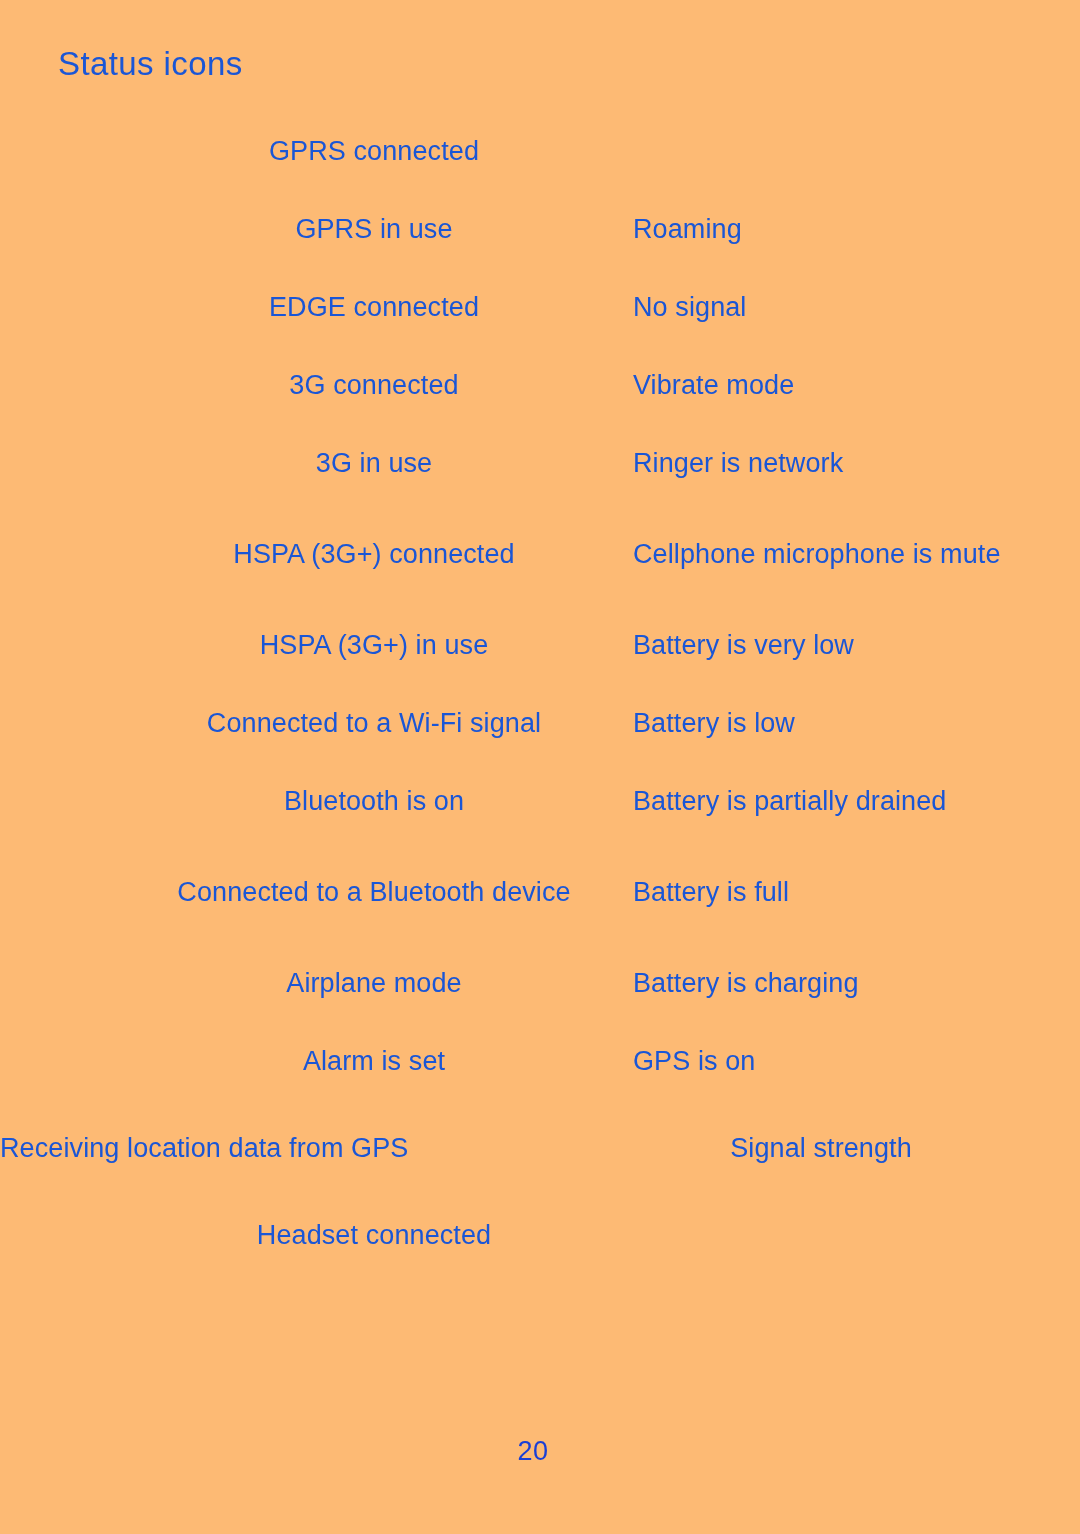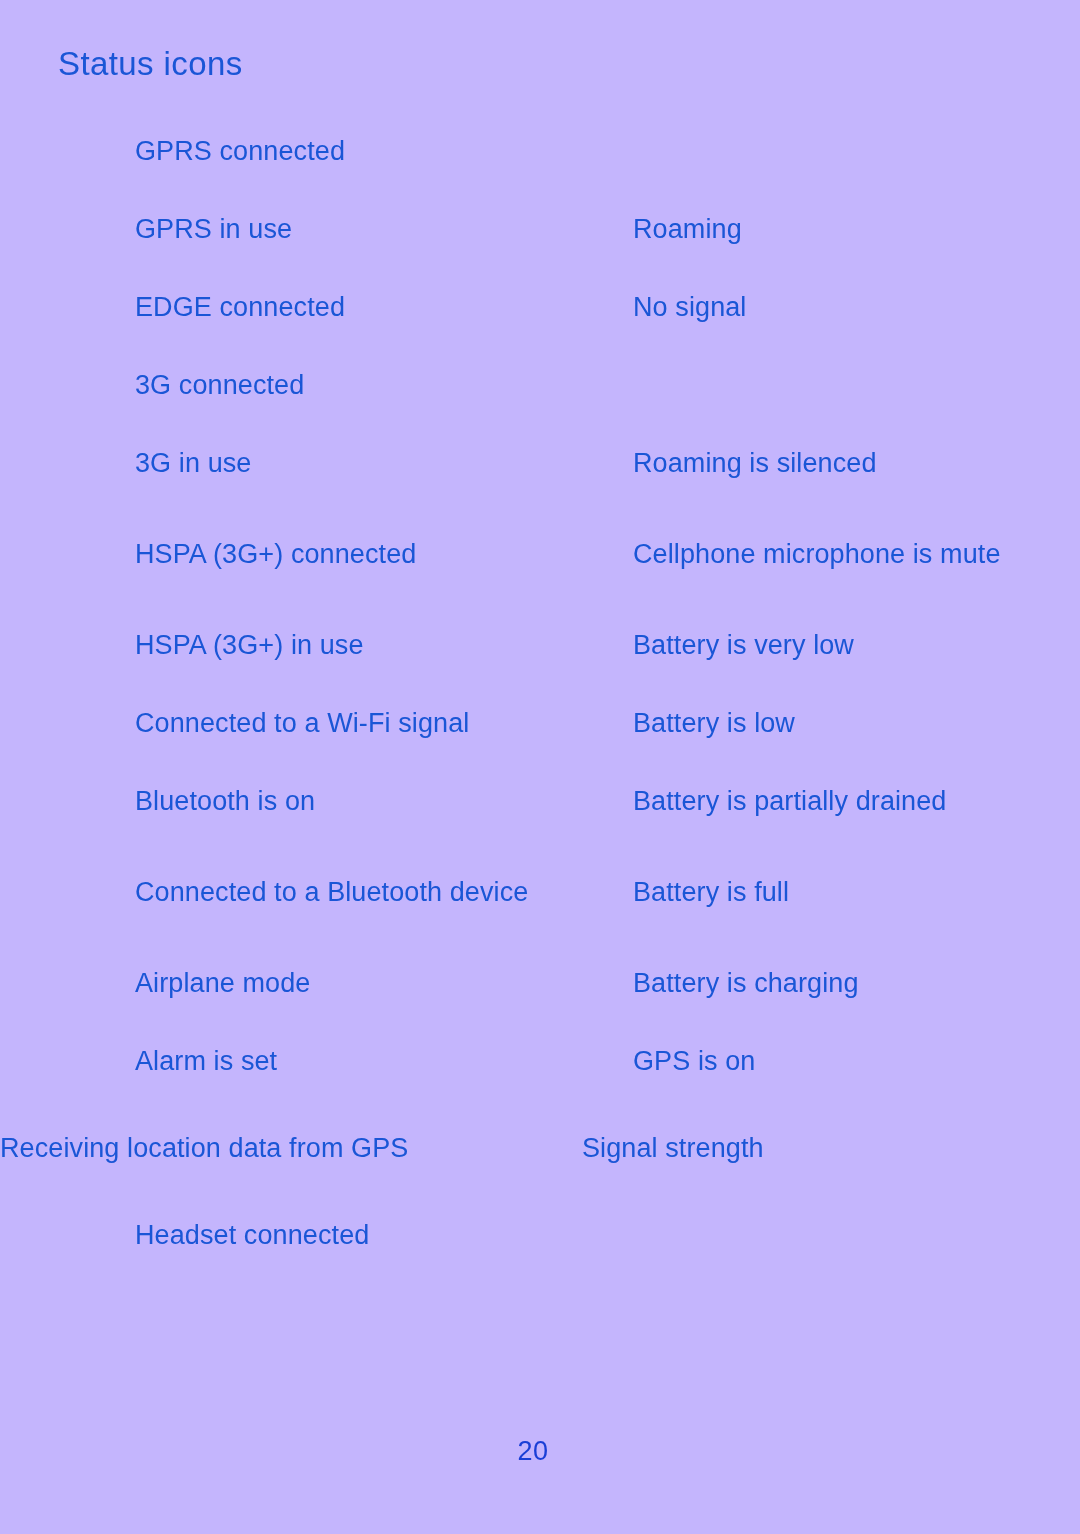--- a/index.html
+++ b/index.html
@@ -10,21 +10,21 @@
   body {
     width: 1080px;
     height: 1534px;
     position: relative;
     font-family: "Liberation Sans", sans-serif;
     -webkit-font-smoothing: antialiased;
   }
   .page {
     position: absolute;
     inset: 0;
-    background: #c4b5fd;
+    background: #fdba74;
     padding-left: 16px;
   }
 
   .page-title {
     position: absolute;
     left: 58px;
     top: 44px;
     font-family: "Liberation Sans", sans-serif;
     font-size: 33px;
     font-weight: 400;
@@ -50,20 +50,21 @@
 
   .cell {
     box-sizing: border-box;
     display: flex;
     align-items: center;
   }
   .cell-left {
     width: 633px;
     padding-left: 135px;
     padding-right: 20px;
+    justify-content: center;
   }
   .cell-right {
     width: 447px;
     padding-left: 0px;
     padding-right: 36px;
   }
 
   .icon-label {
     font-family: "Liberation Sans", sans-serif;
     font-size: 27px;
@@ -122,28 +123,31 @@
       <div class="cell cell-right">
         <span class="icon-label">No signal</span>
       </div>
     </div>
 
 
     <div class="icon-row h-std">
       <div class="cell cell-left">
         <span class="icon-label">3G connected</span>
       </div>
+      <div class="cell cell-right">
+        <span class="icon-label">Vibrate mode</span>
+      </div>
     </div>
 
     <div class="icon-row h-std">
       <div class="cell cell-left">
         <span class="icon-label">3G in use</span>
       </div>
       <div class="cell cell-right">
-        <span class="icon-label">Roaming is silenced</span>
+        <span class="icon-label">Ringer is network</span>
       </div>
     </div>
 
     <div class="icon-row h-tall2">
       <div class="cell cell-left">
         <span class="icon-label">HSPA (3G+) connected</span>
       </div>
       <div class="cell cell-right">
         <span class="icon-label">Cellphone microphone is mute</span>
       </div>

